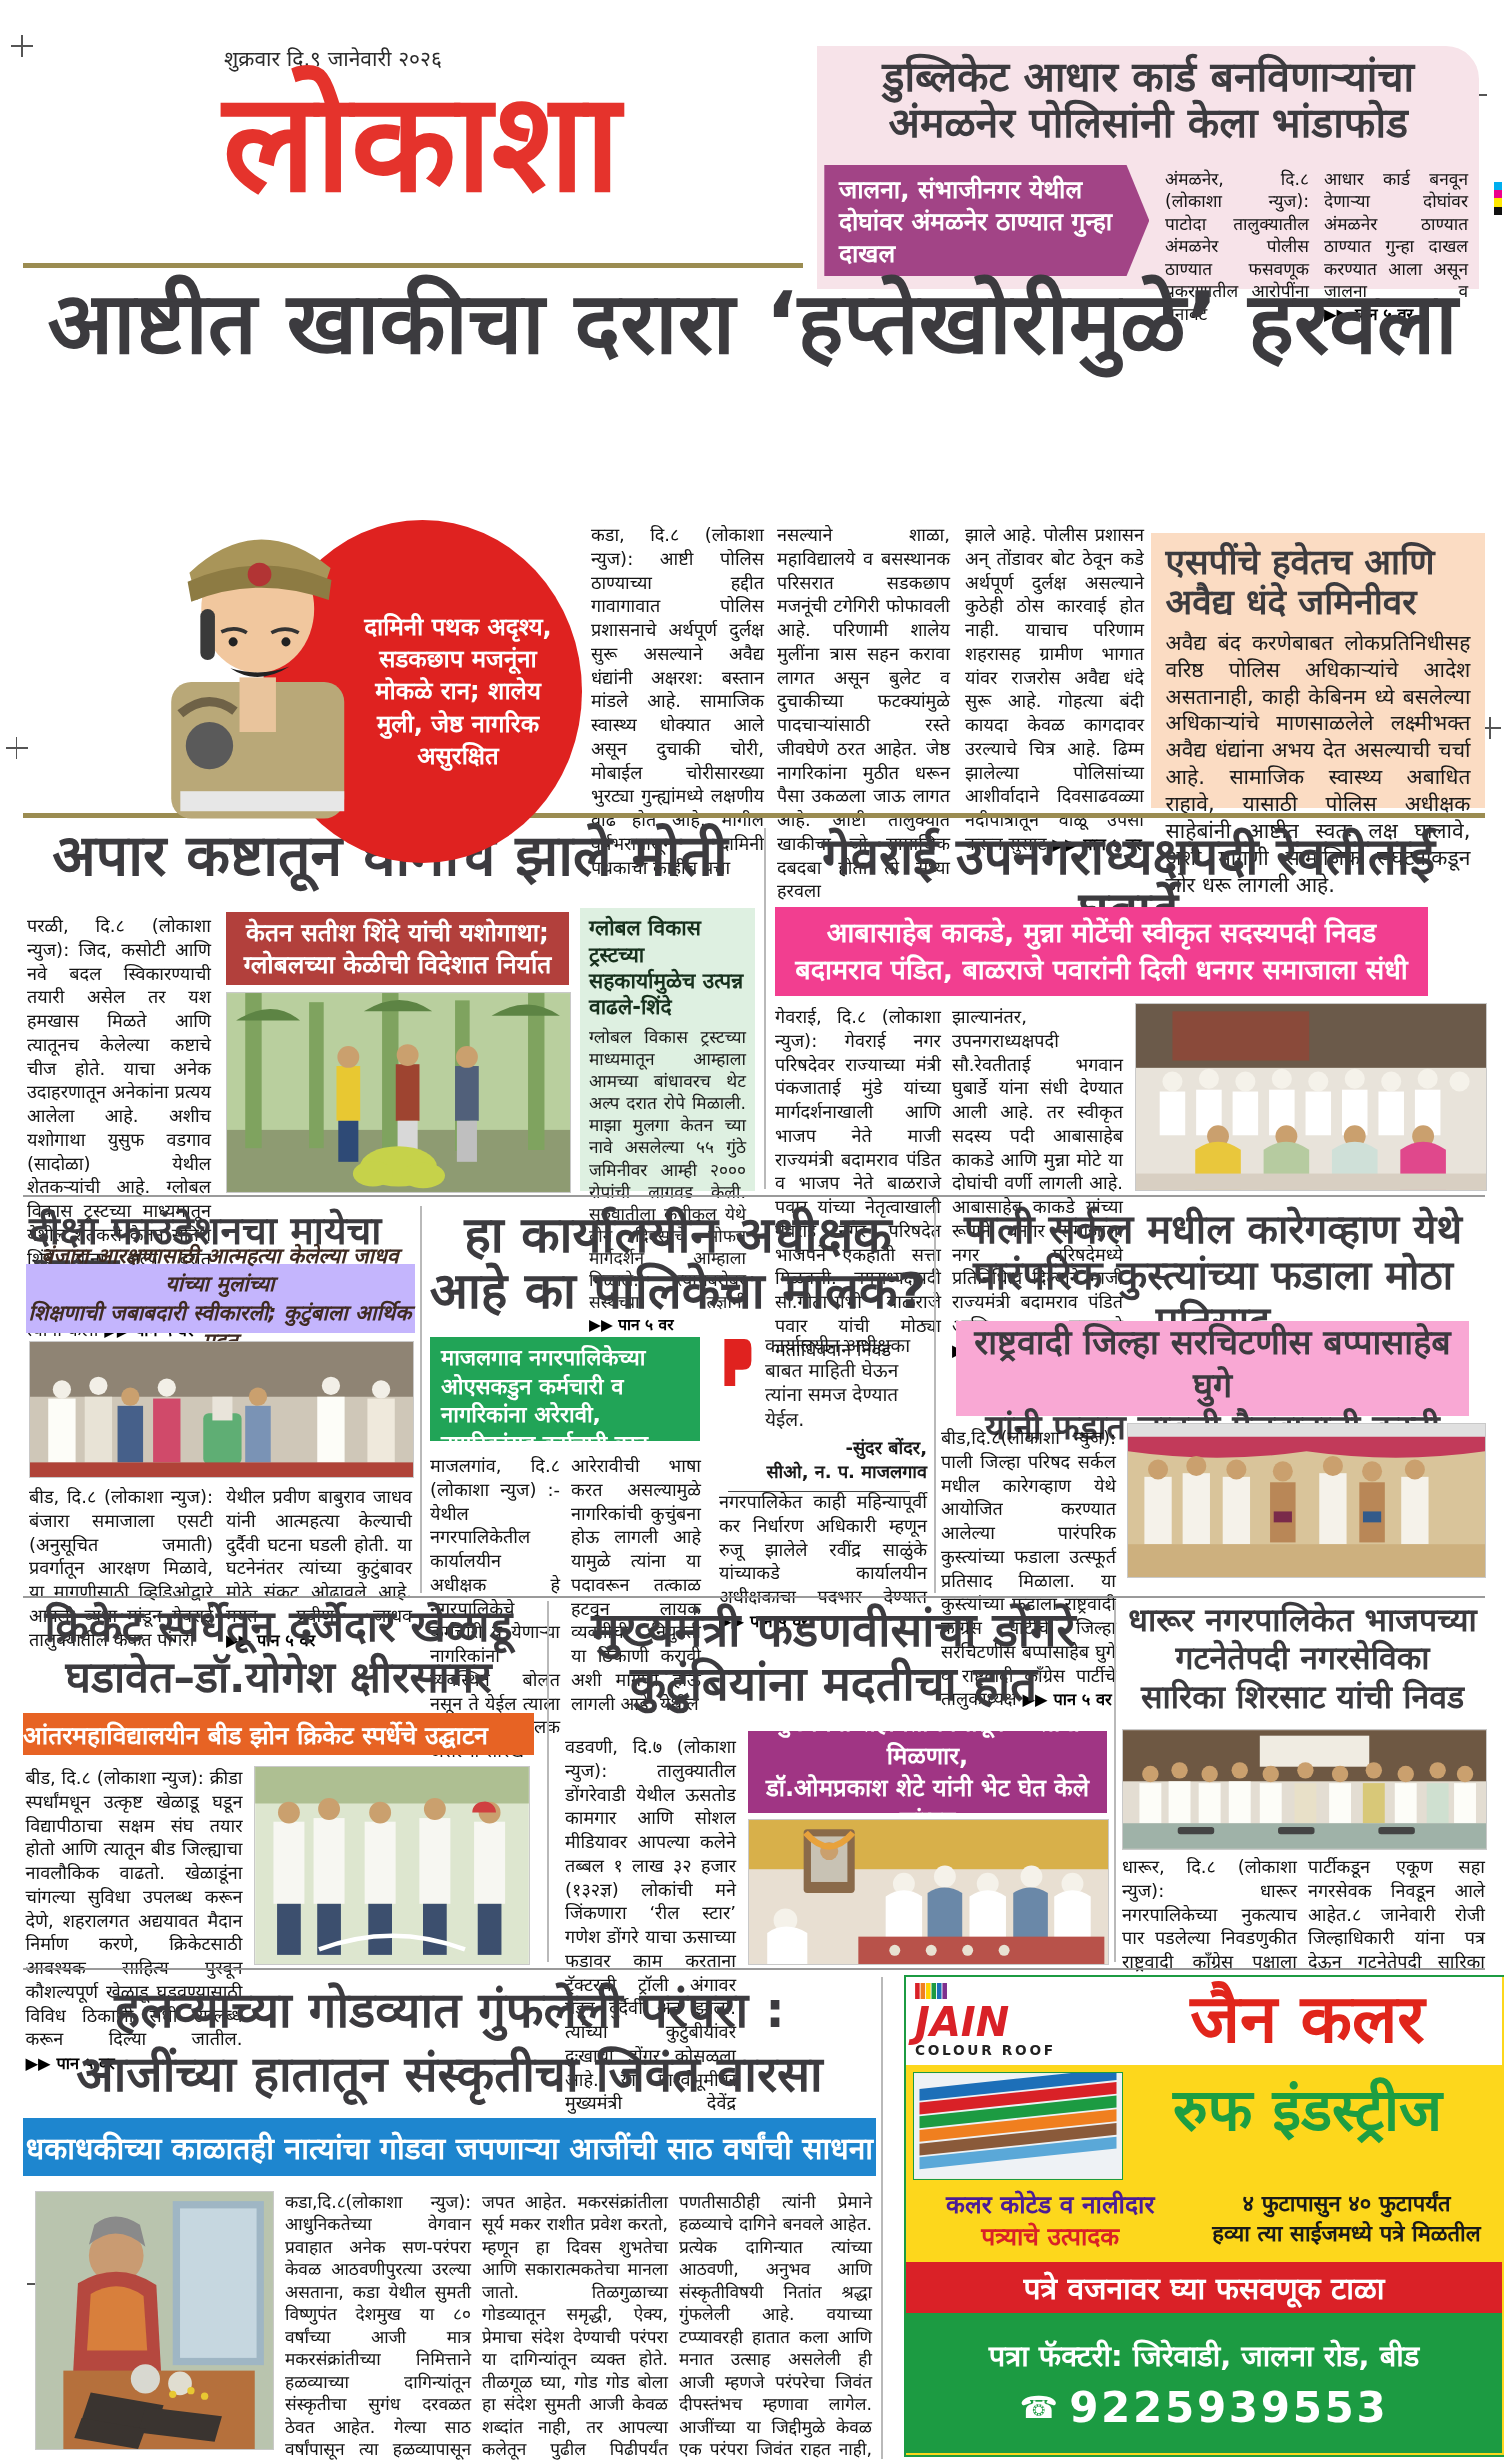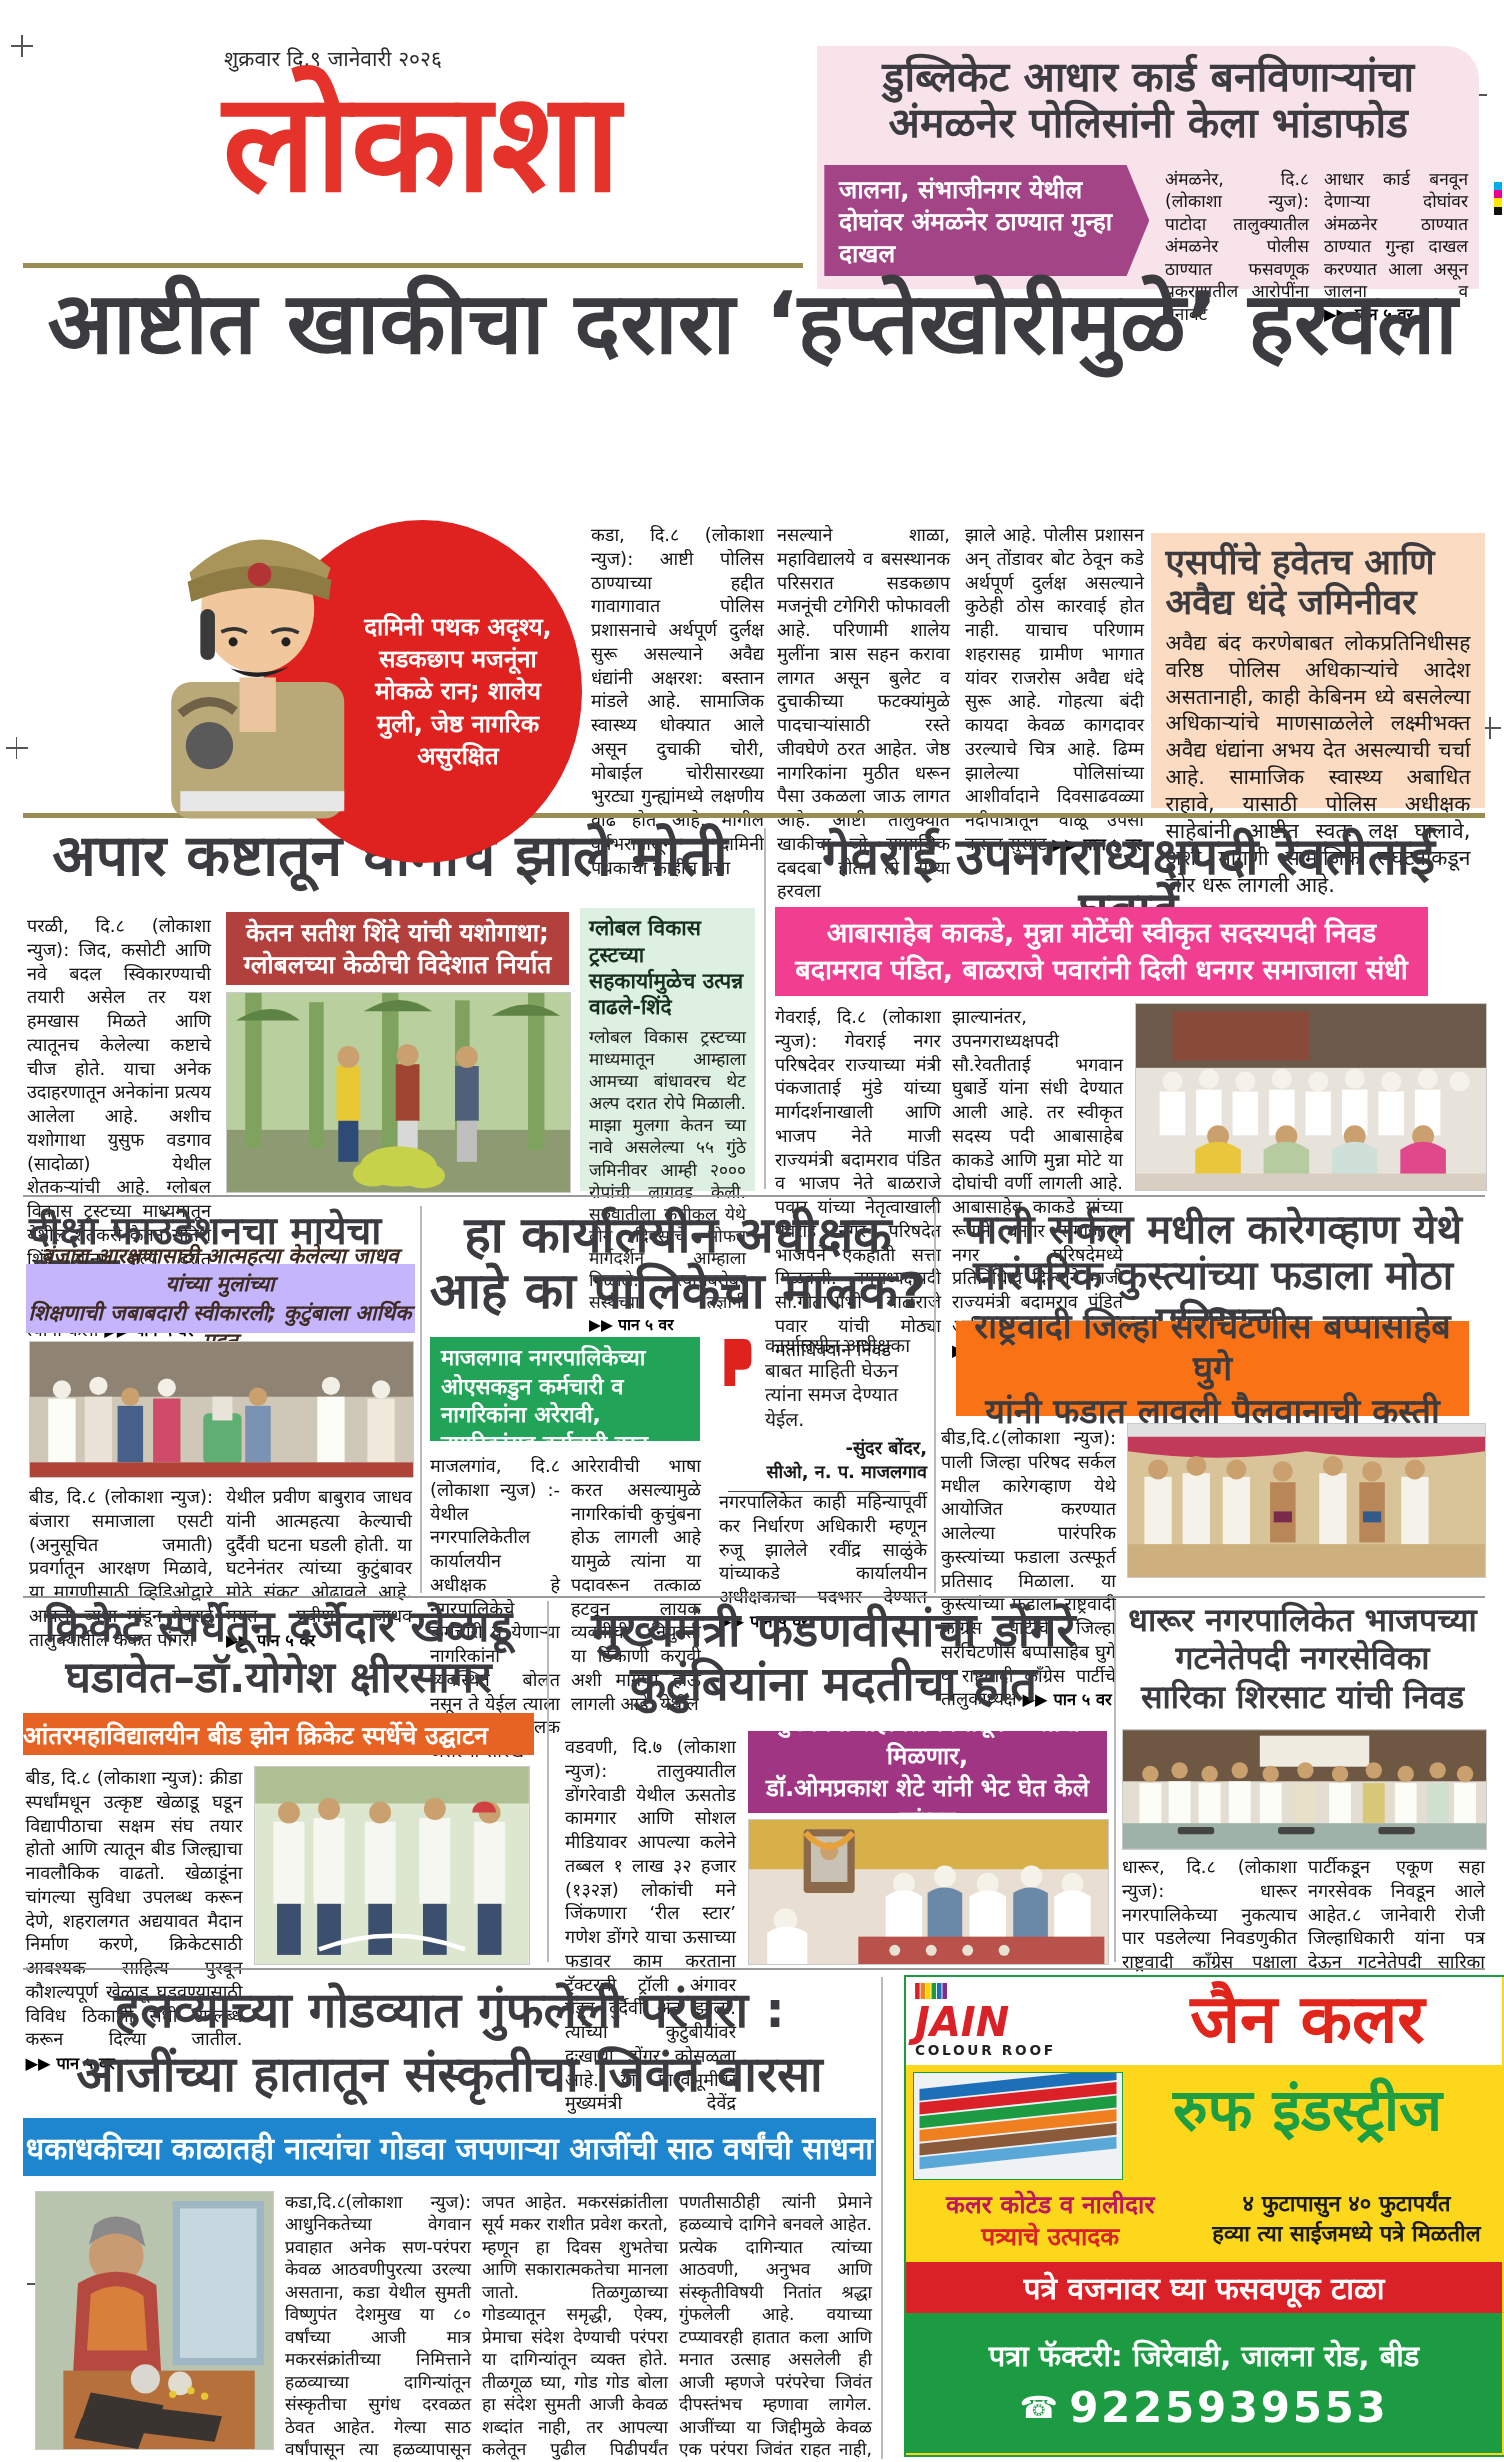--- a/index.html
+++ b/index.html
@@ -323,21 +323,21 @@
     <span class="more" style="font-size:16.4px;">▶▶ पान ५ वर</span>
   </div>
 
   <div class="abs vrule" style="left:934px;top:1206px;height:387px;"></div>
 
   <div class="abs center hl" style="left:941px;top:1206px;width:544px;font-size:40px;line-height:1.15;">
     <span style="display:block;">पाली सर्कल मधील कारेगव्हाण येथे</span>
     <span style="display:block;">पारंपरिक कुस्त्यांच्या फडाला मोठा प्रतिसाद</span>
   </div>
 
-  <div class="abs center" style="left:956px;top:1321px;width:513px;height:95px;background:#f97316;display:flex;flex-direction:column;justify-content:center;">
+  <div class="abs center" style="left:956px;top:1321px;width:513px;height:95px;background:#f9a8d4;display:flex;flex-direction:column;justify-content:space-between;">
     <span class="hl" style="font-size:34px;line-height:1.25;">राष्ट्रवादी जिल्हा सरचिटणीस बप्पासाहेब घुगे</span>
     <span class="hl" style="font-size:34px;line-height:1.25;">यांनी फडात लावली पैलवानाची कुस्ती</span>
   </div>
 
   <div class="abs jt body-txt" style="left:941px;top:1426px;width:175px;height:166px;">
     <span>बीड,दि.८(लोकाशा न्युज): पाली जिल्हा परिषद सर्कल मधील कारेगव्हाण येथे आयोजित करण्यात आलेल्या पारंपरिक कुस्त्यांच्या फडाला उत्स्फूर्त प्रतिसाद मिळाला. या कुस्त्यांच्या फडाला राष्ट्रवादी काँग्रेस पार्टीचे जिल्हा सरचिटणीस बप्पासाहेब घुगे व राष्ट्रवादी काँग्रेस पार्टीचे तालुकाध्यक्ष</span>
     <span class="more" style="font-size:16.4px;">▶▶ पान ५ वर</span>
   </div>
 
   <div class="abs photo" style="left:1127px;top:1423px;width:357px;height:153px;">
@@ -604,21 +604,21 @@
           <rect x="6" y="45" width="216" height="13" fill="#f07f1f"></rect>
           <rect x="6" y="60" width="216" height="13" fill="#8a5a3a"></rect>
           <rect x="6" y="75" width="216" height="13" fill="#5aa8d8"></rect>
         </g>
       </svg>
     </div>
 
     <div class="abs center" style="left:219px;top:102px;width:365px;font-size:58px;font-weight:bold;color:#1d9e42;line-height:1.1;">रुफ इंडस्ट्रीज</div>
 
     <div class="abs center" style="left:7.3px;top:212px;width:274px;">
-      <span style="display:block;font-size:24.6px;font-weight:bold;color:#be185d;line-height:1.3;">कलर कोटेड व नालीदार</span>
+      <span style="display:block;font-size:24.6px;font-weight:bold;color:#4c1d95;line-height:1.3;">कलर कोटेड व नालीदार</span>
       <span style="display:block;font-size:24.6px;font-weight:bold;color:#d92127;line-height:1.3;">पत्र्याचे उत्पादक</span>
     </div>
     <div class="abs center" style="left:290px;top:212px;width:301px;">
       <span style="display:block;font-size:22px;font-weight:bold;color:#1a1a1a;line-height:1.35;">४ फुटापासुन ४० फुटापर्यंत</span>
       <span style="display:block;font-size:22px;font-weight:bold;color:#1a1a1a;line-height:1.35;">हव्या त्या साईजमध्ये पत्रे मिळतील</span>
     </div>
 
     <div class="abs center" style="left:0;top:285px;width:596px;height:51px;background:#da2127;display:flex;align-items:center;justify-content:center;">
       <span class="white" style="font-size:30px;font-weight:bold;">पत्रे वजनावर घ्या फसवणूक टाळा</span>
     </div>

